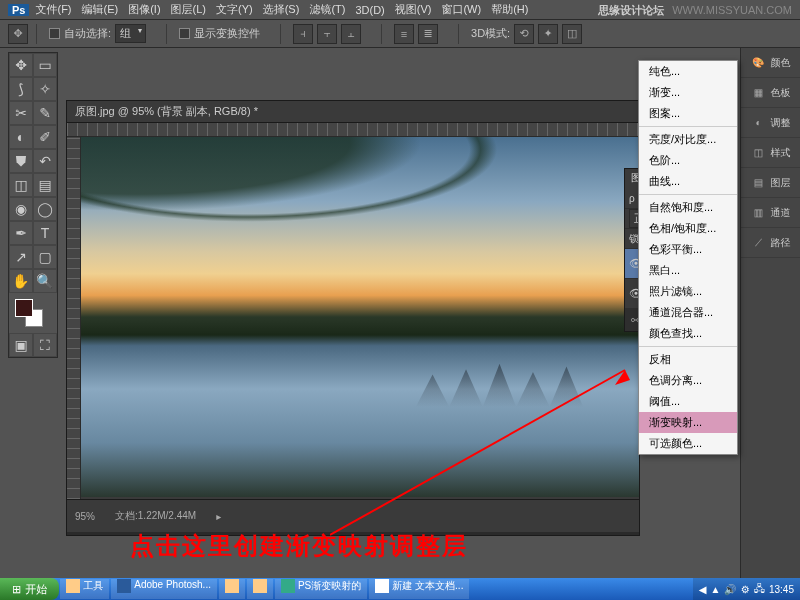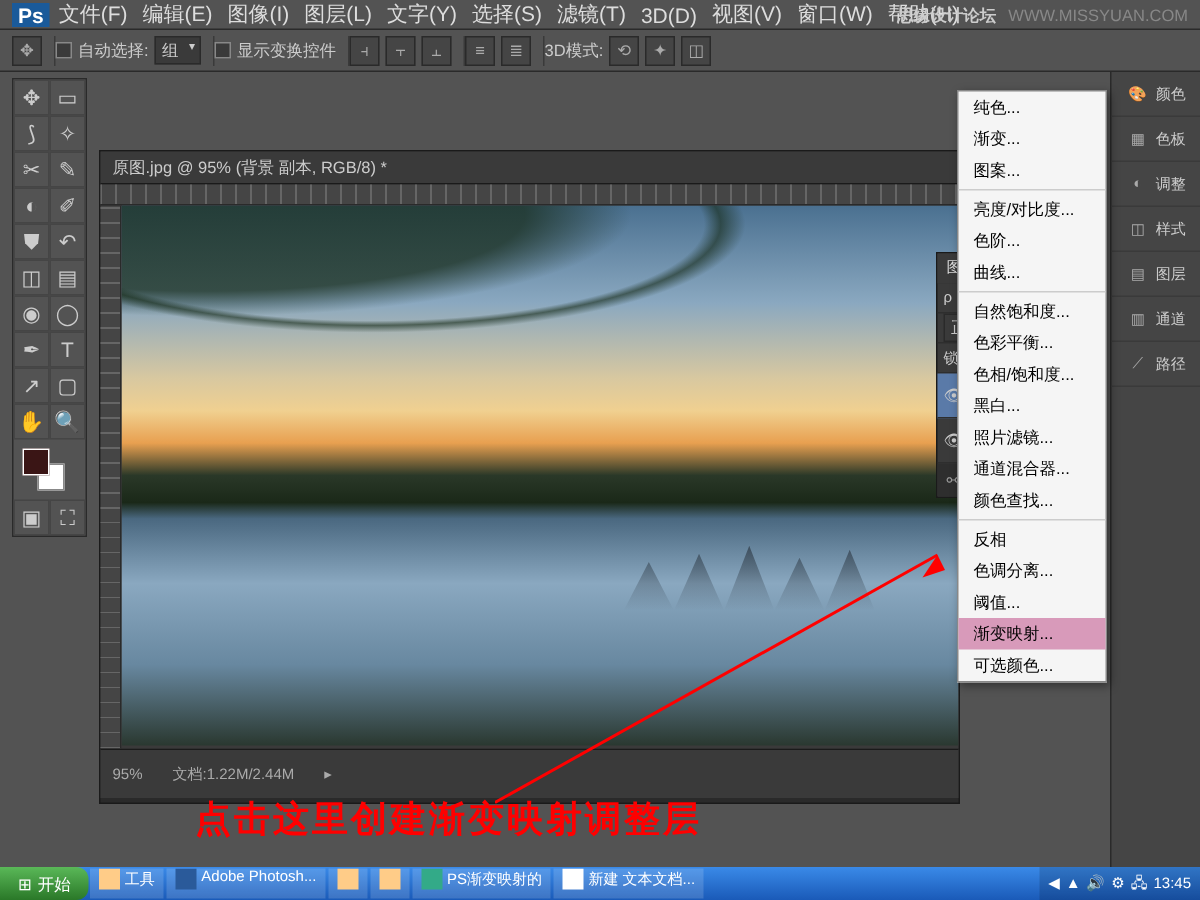--- a/index.html
+++ b/index.html
@@ -1,22 +1,22 @@
 <!DOCTYPE html>
 <html><head>
 <meta charset="utf-8">
 <style>
 *{margin:0;padding:0;box-sizing:border-box;font-family:"Microsoft YaHei",sans-serif;user-select:none}
 body{background:#535353;width:800px;height:600px;overflow:hidden;position:relative;font-size:11px;color:#ccc}
 .menubar{height:20px;background:#535353;display:flex;align-items:center;padding:0 8px;gap:2px;border-bottom:1px solid #2a2a2a}
-.menubar span{padding:2px 4px;color:#ddd;font-size:14px;cursor:default}
+.menubar span{padding:2px 4px;color:#ddd;font-size:11px;cursor:default}
 .watermark{position:absolute;right:8px;top:3px;font-size:11px;color:#888}
 .watermark b{color:#ccc;font-weight:bold;margin-right:8px}
 .optbar{height:28px;background:#535353;display:flex;align-items:center;padding:0 8px;gap:8px;border-bottom:1px solid #2a2a2a}
-.optbar .seg{display:flex;align-items:center;gap:4px;padding:0 0;border-left:1px solid #3a3a3a;height:20px}
+.optbar .seg{display:flex;align-items:center;gap:4px;padding:0 12px;border-left:1px solid #3a3a3a;height:20px}
 .cb{width:11px;height:11px;border:1px solid #888;background:#3a3a3a;display:inline-block}
 .dd{background:#3a3a3a;border:1px solid #2a2a2a;padding:1px 14px 1px 4px;position:relative;font-size:11px}
 .dd::after{content:"▾";position:absolute;right:3px;font-size:8px}
 .icnbtn{width:20px;height:20px;background:#454545;border:1px solid #2a2a2a;color:#aaa;display:flex;align-items:center;justify-content:center;font-size:11px}
 .toolcol{position:absolute;left:8px;top:52px;width:50px;background:#535353;border:1px solid #2a2a2a}
 .toolgrid{display:grid;grid-template-columns:1fr 1fr}
 .tool{height:24px;border:1px solid #454545;display:flex;align-items:center;justify-content:center;color:#ccc;font-size:14px;cursor:pointer}
 .swatches{padding:4px;height:40px;position:relative}
 .sw-fg{width:18px;height:18px;background:#3a1515;border:1px solid #fff;position:absolute;left:6px;top:6px}
 .sw-bg{width:18px;height:18px;background:#fff;border:1px solid #888;position:absolute;left:16px;top:16px}
@@ -234,22 +234,22 @@
 <div class="adj-menu">
   <div class="mi">纯色...</div>
   <div class="mi">渐变...</div>
   <div class="mi">图案...</div>
   <hr>
   <div class="mi">亮度/对比度...</div>
   <div class="mi">色阶...</div>
   <div class="mi">曲线...</div>
   <hr>
   <div class="mi">自然饱和度...</div>
+  <div class="mi">色相/饱和度...</div>
   <div class="mi">色彩平衡...</div>
-  <div class="mi">色相/饱和度...</div>
   <div class="mi">黑白...</div>
   <div class="mi">照片滤镜...</div>
   <div class="mi">通道混合器...</div>
   <div class="mi">颜色查找...</div>
   <hr>
   <div class="mi">反相</div>
   <div class="mi">色调分离...</div>
   <div class="mi">阈值...</div>
   <div class="mi hl">渐变映射...</div>
   <div class="mi">可选颜色...</div>

